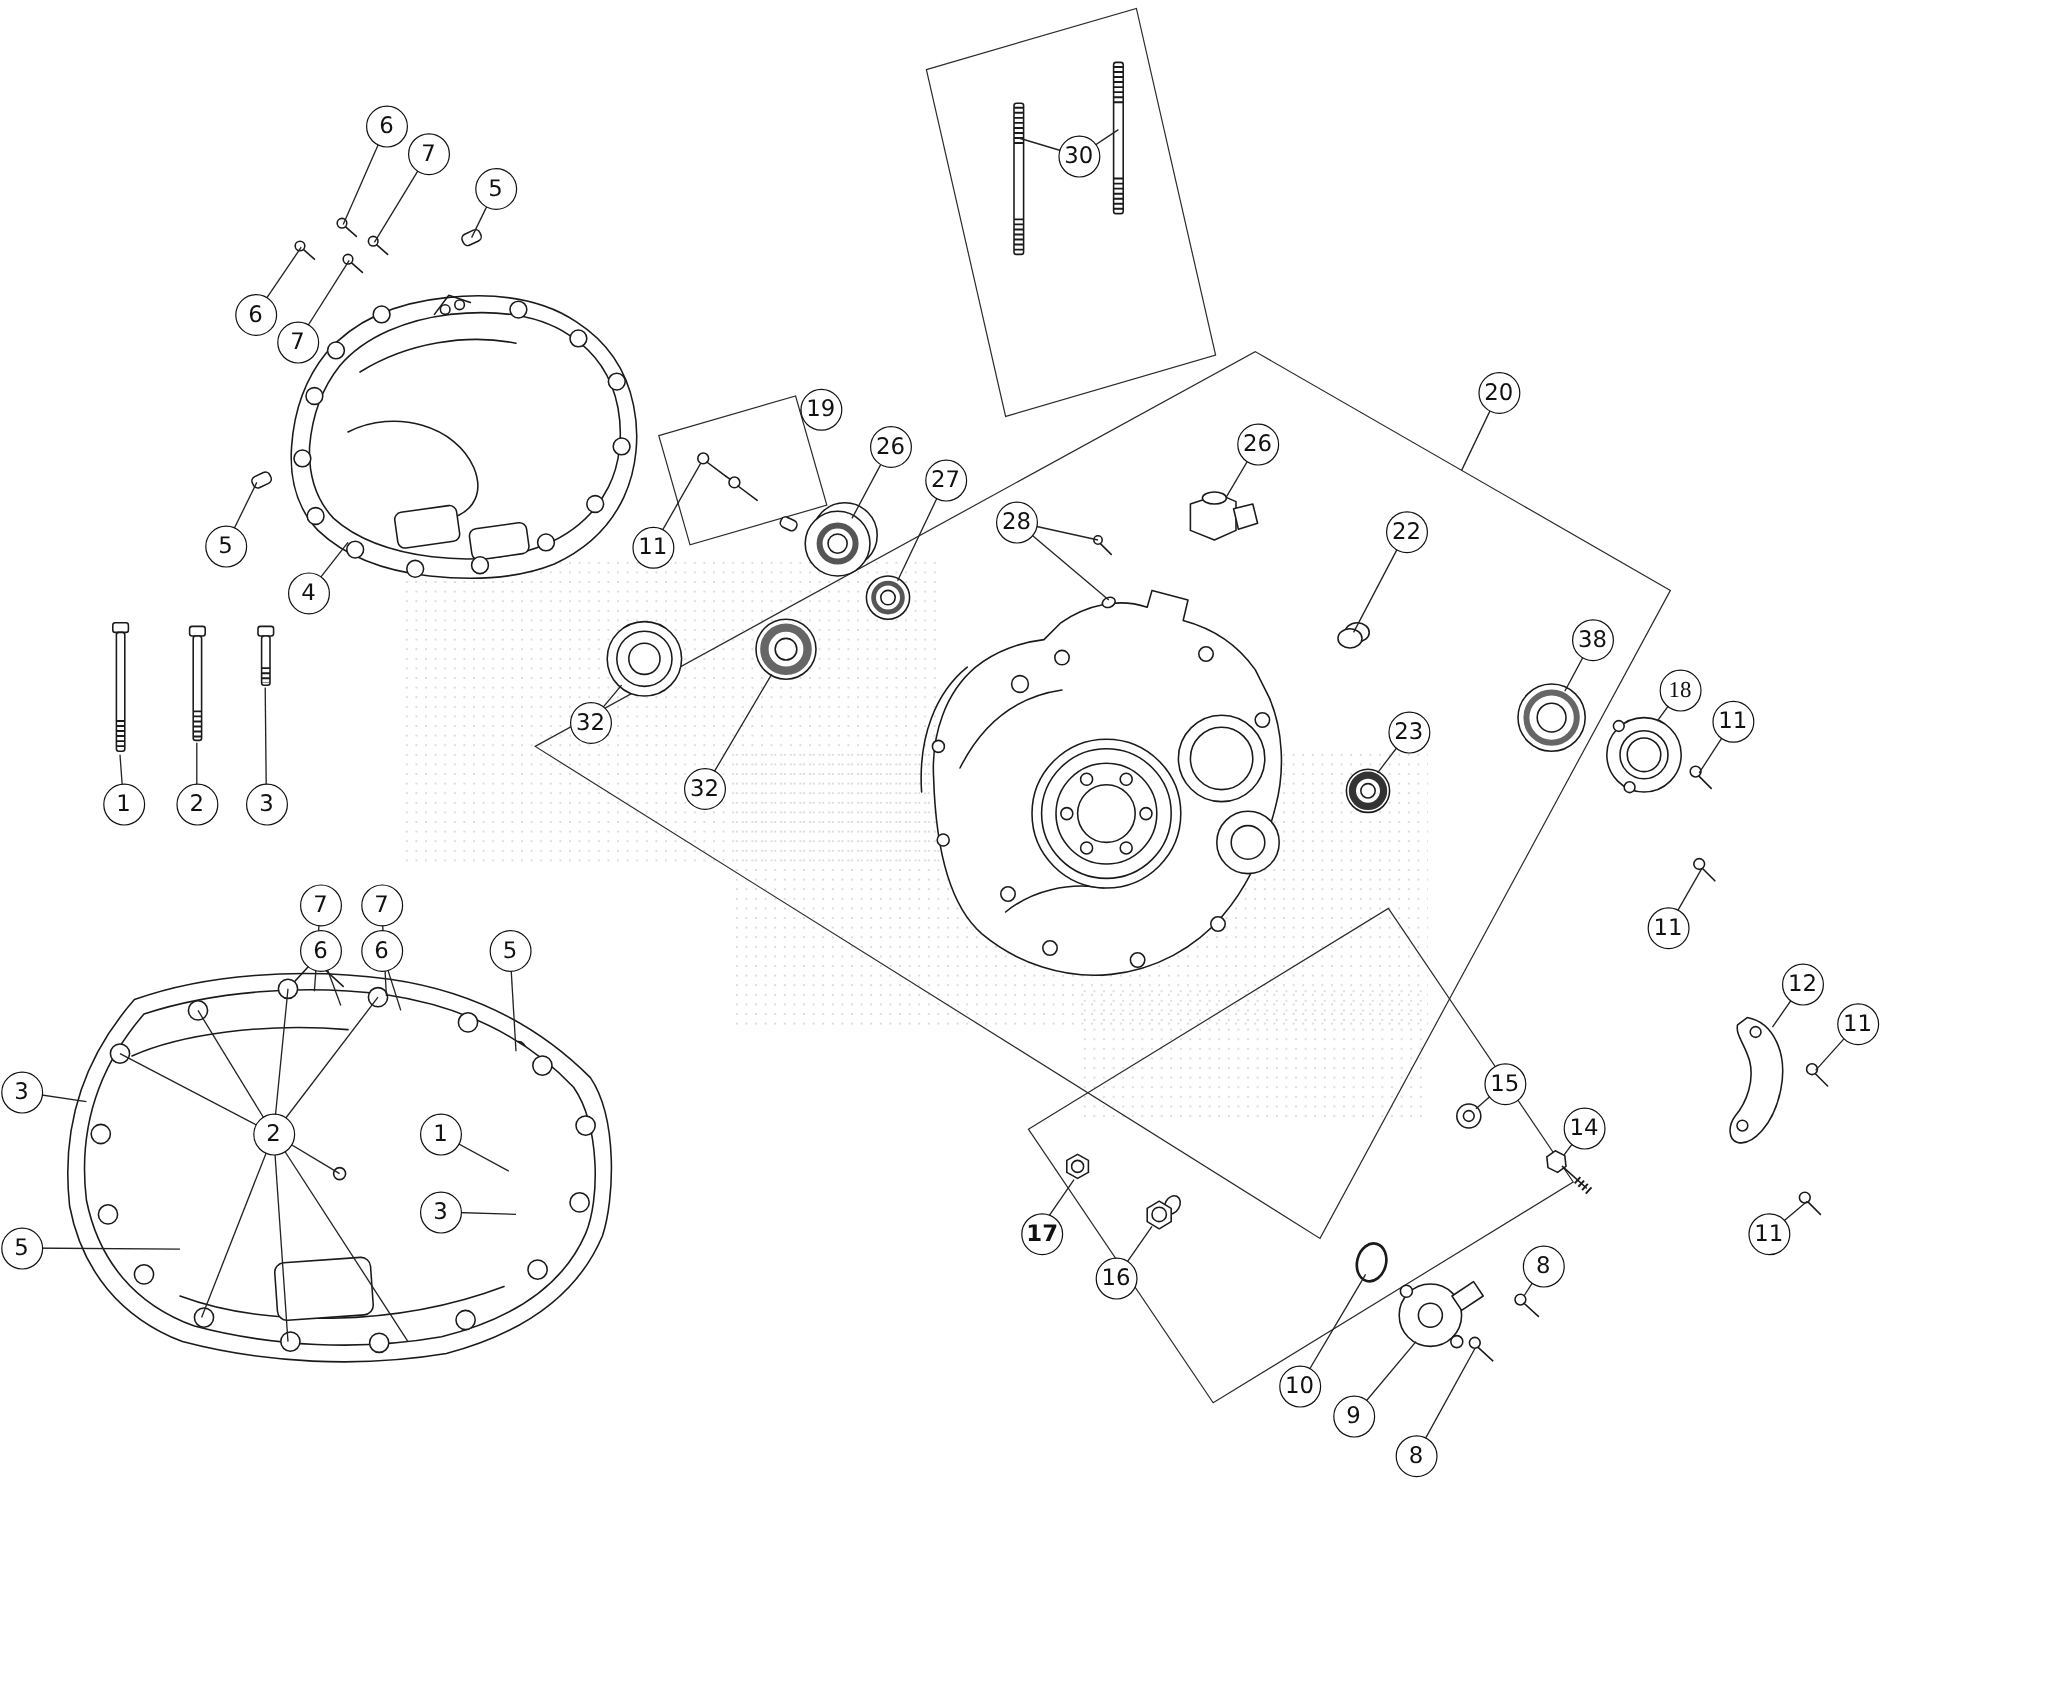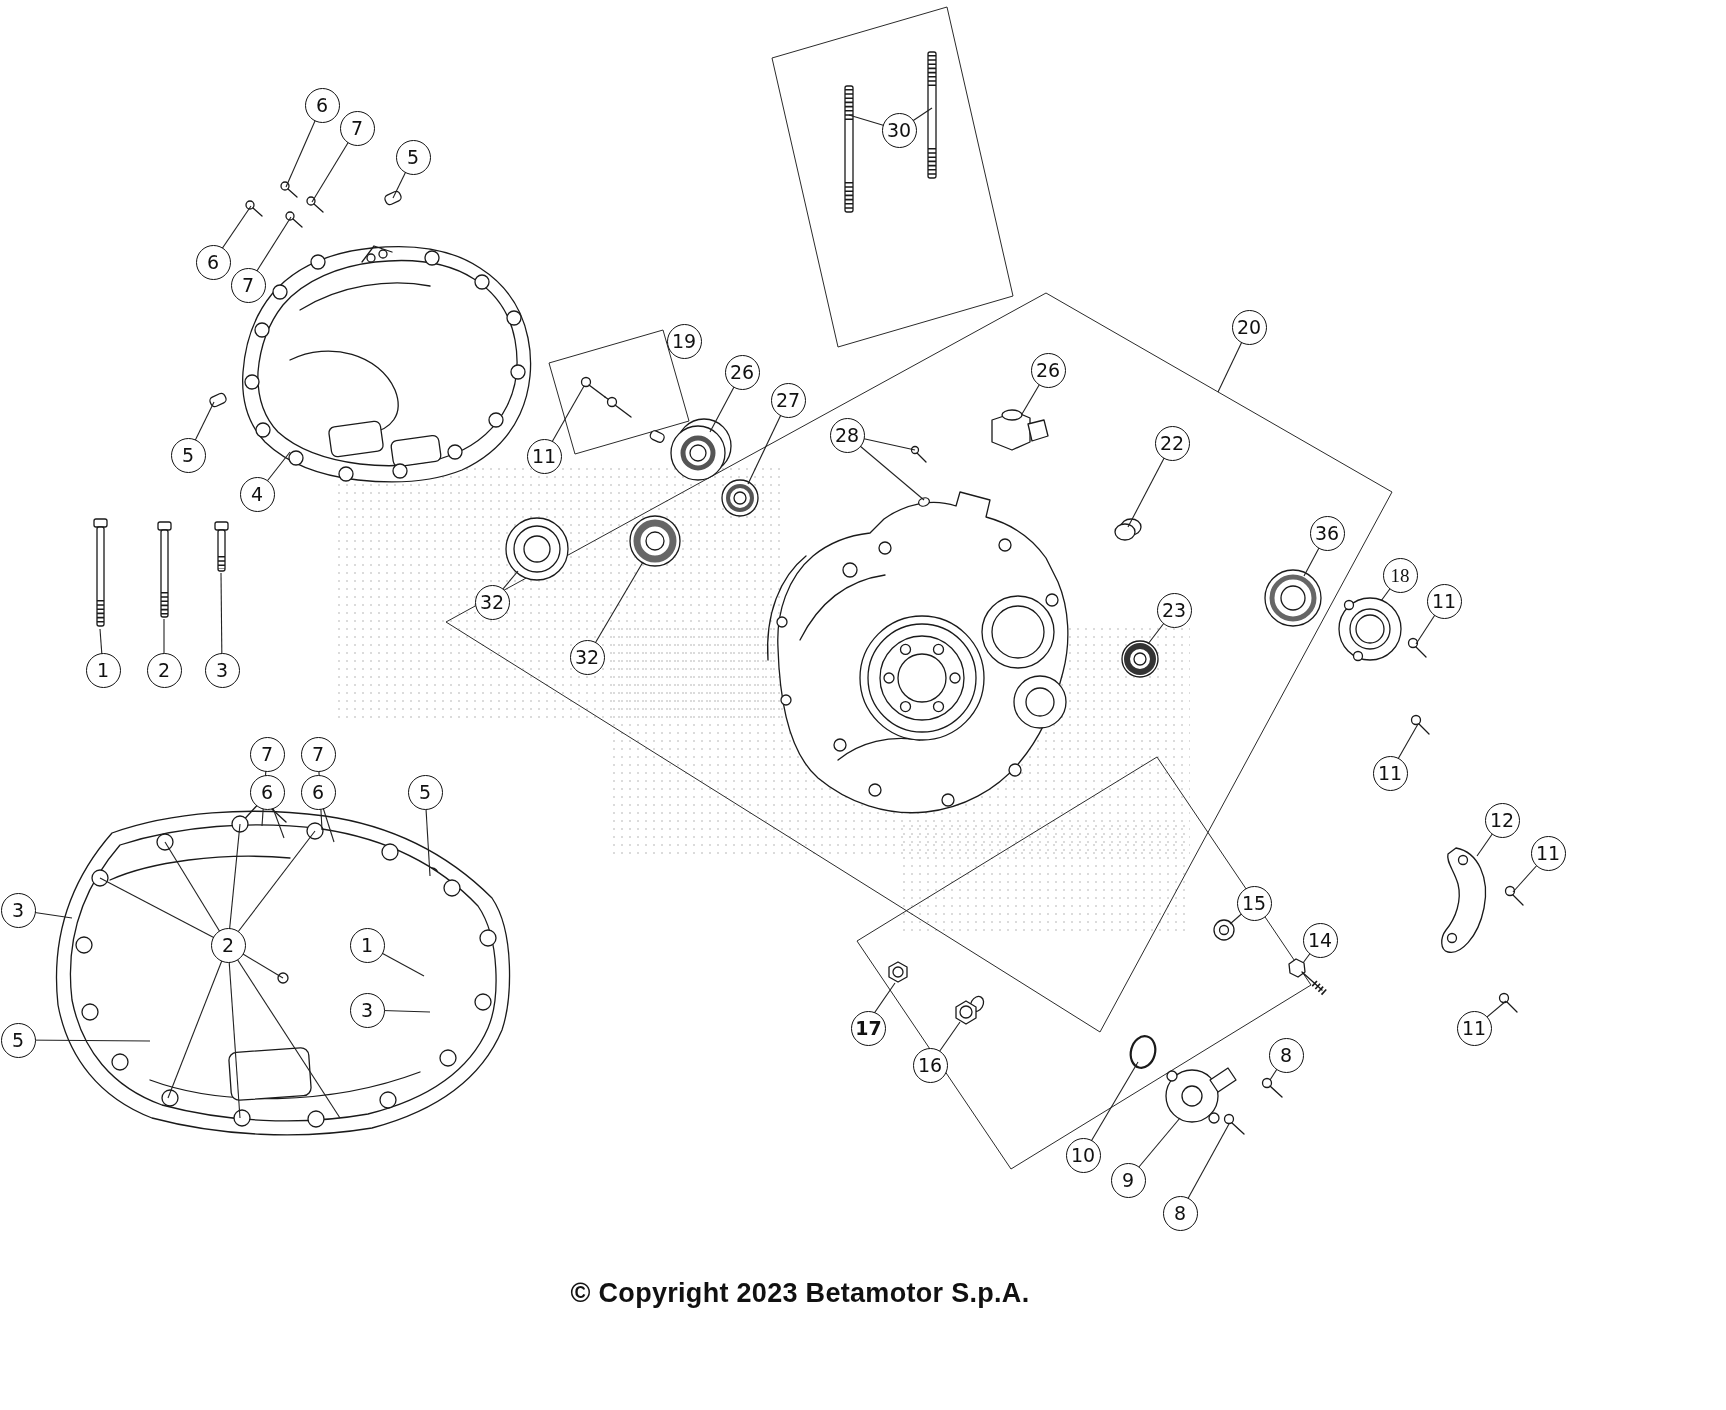--- a/index.html
+++ b/index.html
@@ -357,21 +357,21 @@
       <div class="callout" style="left: 666.5px; top: 323.5px;">19</div>
       <div class="callout" style="left: 724.5px; top: 354.5px;">26</div>
       <div class="callout" style="left: 770.5px; top: 382.5px;">27</div>
       <div class="callout" style="left: 1030.5px; top: 352.5px;">26</div>
       <div class="callout" style="left: 829.5px; top: 417.5px;">28</div>
       <div class="callout" style="left: 1231.5px; top: 309.5px;">20</div>
       <div class="callout" style="left: 1154.5px; top: 425.5px;">22</div>
       <div class="callout" style="left: 526.5px; top: 438.5px;">11</div>
       <div class="callout" style="left: 170.5px; top: 437.5px;">5</div>
       <div class="callout" style="left: 239.5px; top: 476.5px;">4</div>
-      <div class="callout" style="left: 1309.5px; top: 515.5px;">36</div>
+      <div class="callout" style="left: 1309.5px; top: 515.5px;">38</div>
       <div class="callout" style="left: 1382.5px; top: 557.5px; font-family: Liberation Serif, serif;">18</div>
       <div class="callout" style="left: 1426.5px; top: 583.5px;">11</div>
       <div class="callout" style="left: 1156.5px; top: 592.5px;">23</div>
       <div class="callout" style="left: 474.5px; top: 584.5px;">32</div>
       <div class="callout" style="left: 569.5px; top: 639.5px;">32</div>
       <div class="callout" style="left: 85.5px; top: 652.5px;">1</div>
       <div class="callout" style="left: 146.5px; top: 652.5px;">2</div>
       <div class="callout" style="left: 204.5px; top: 652.5px;">3</div>
       <div class="callout" style="left: 1372.5px; top: 755.5px;">11</div>
       <div class="callout" style="left: 249.5px; top: 736.5px;">7</div>
@@ -390,14 +390,13 @@
       <div class="callout" style="left: 1302.5px; top: 922.5px;">14</div>
       <div class="callout" style="left: 851px; top: 1010.5px; font-weight: bold;">17</div>
       <div class="callout" style="left: 912.5px; top: 1047.5px;">16</div>
       <div class="callout" style="left: 1456.5px; top: 1010.5px;">11</div>
       <div class="callout" style="left: 1268.5px; top: 1037.5px;">8</div>
       <div class="callout" style="left: 1065.5px; top: 1137.5px;">10</div>
       <div class="callout" style="left: 1110.5px; top: 1162.5px;">9</div>
       <div class="callout" style="left: 1162.5px; top: 1195.5px;">8</div>
     </div>
 
-  <div class="copyright">© Copyright 2023 Betamotor S.p.A.</div>
 </div>
 
 </body></html>

